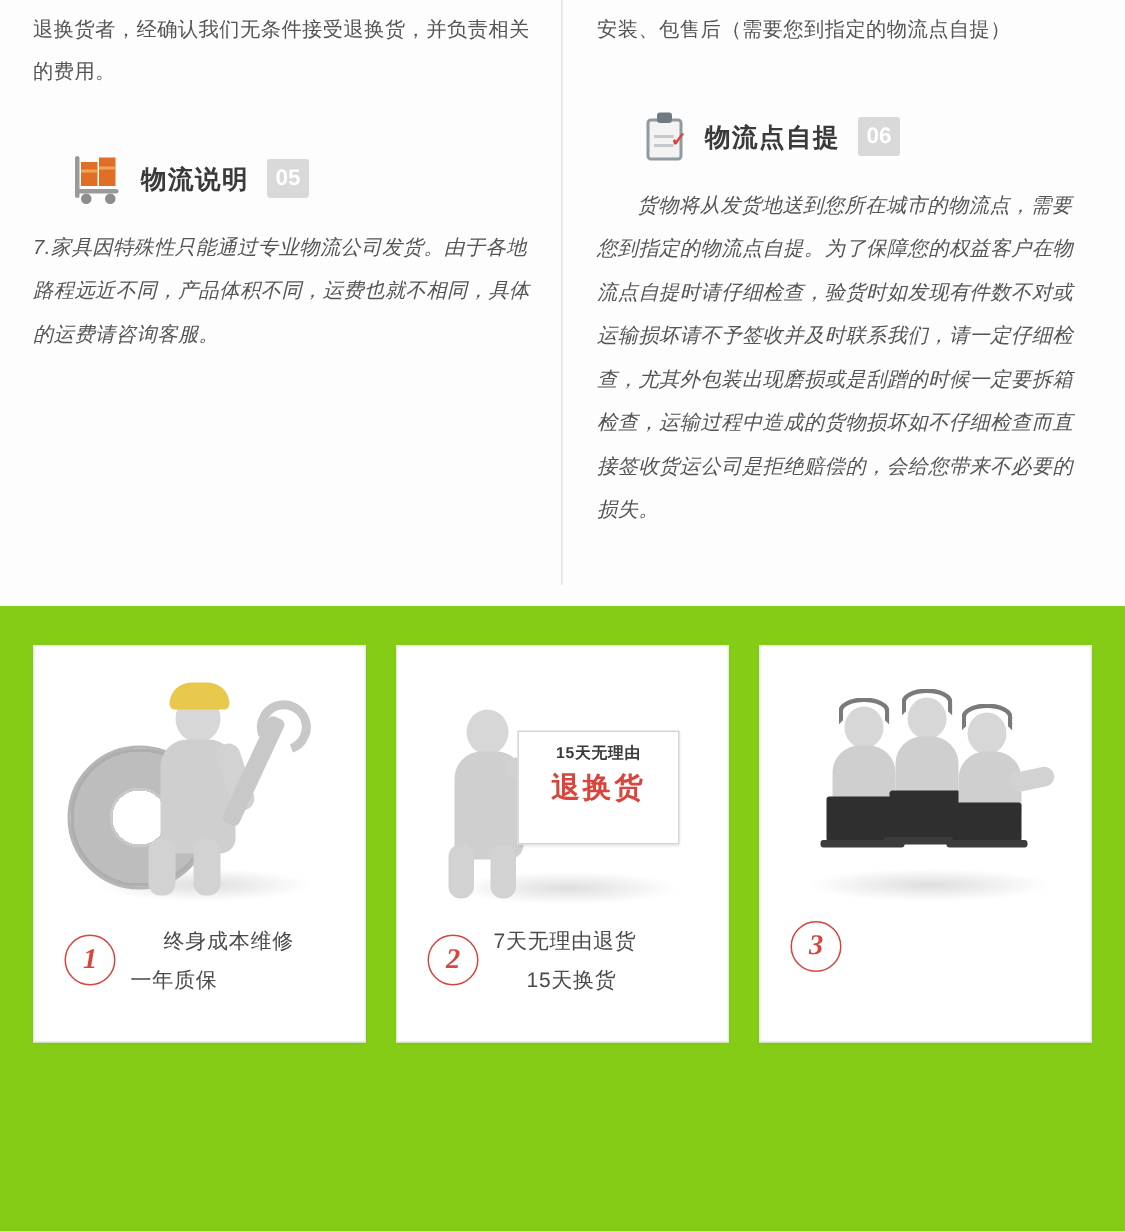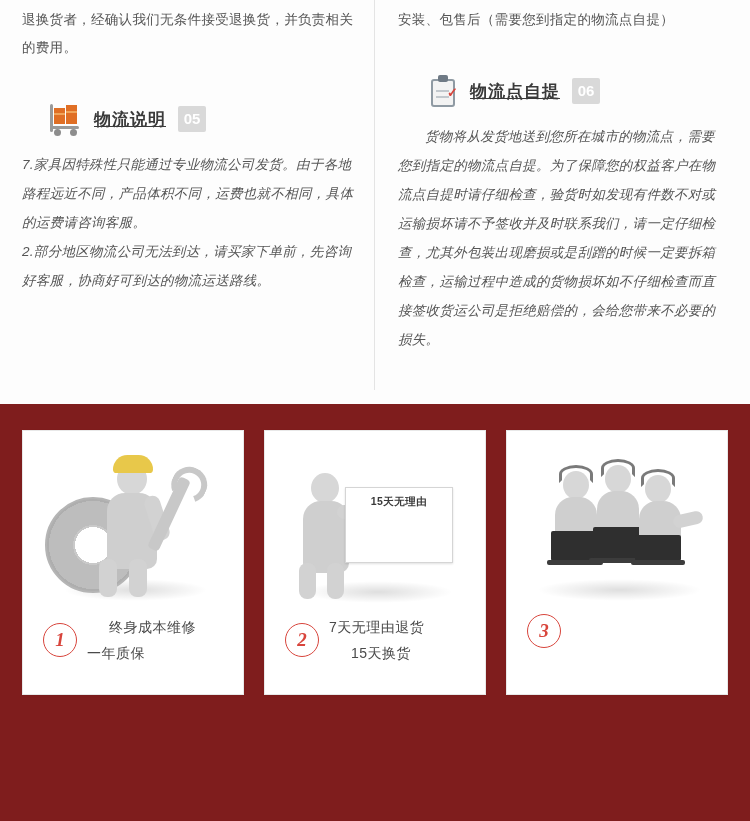--- a/index.html
+++ b/index.html
@@ -8,21 +8,21 @@
     width: 750px; height: 821px;
     background: #ffffff;
     font-family: "Liberation Sans", sans-serif;
     color: #444;
   }
   .page {
     position: relative;
     width: 750px;
     height: 821px;
     overflow: hidden;
-    background: #7f1d1d;
+    background: #84cc16;
   }
 
   
   .top-area {
     position: relative;
     width: 750px;
     height: 404px;
     background: #fdfdfd;
     padding: 0 22px;
   }
@@ -66,21 +66,20 @@
     margin-right: 10px;
     flex: 0 0 auto;
     position: relative;
   }
   .sec-title {
     font-size: 17px;
     color: #3a3a3a;
     font-weight: bold;
     letter-spacing: 1px;
     margin-right: 12px;
-    text-decoration: underline;
   }
   .sec-num {
     display: inline-block;
     background: #d9d9d9;
     color: #ffffff;
     font-size: 15px;
     font-weight: bold;
     width: 28px; height: 26px;
     line-height: 26px;
     text-align: center;
@@ -366,21 +365,20 @@
             <span class="truck-handle" style="left:0px; top:2px;"></span>
             <span style="position:absolute; left:0px; top:24px; width:29px; height:3px; background:#9a9a9a; border-radius:2px;"></span>
             <span class="truck-wheel" style="left:4px; top:27px;"></span>
             <span class="truck-wheel" style="left:20px; top:27px;"></span>
           </span>
           <span class="sec-title">物流说明</span>
           <span class="sec-num">05</span>
         </div>
 
         <p class="body-text">7.家具因特殊性只能通过专业物流公司发货。由于各地路程远近不同，产品体积不同，运费也就不相同，具体的运费请咨询客服。</p>
-        <p class="body-text">2.部分地区物流公司无法到达，请买家下单前，先咨询好客服，协商好可到达的物流运送路线。</p>
       </div>
 
       <div class="col right">
         <p class="carry-text">安装、包售后（需要您到指定的物流点自提）</p>
 
         <div class="sec-head">
           <span class="sec-icon">
             <span class="clip-body" style="left:5px; top:5px; width:24px; height:28px;"></span>
             <span class="clip-top" style="left:12px; top:1px; width:10px; height:7px;"></span>
             <span class="clip-row" style="left:10px; top:16px; width:13px;"></span>
@@ -424,20 +422,21 @@
     <div class="card">
       <div class="card-img">
         <span class="shadow-ellipse" style="left:28px; top:142px; width:150px; height:22px;"></span>
         <span class="fig fig-head" style="left:36px; top:34px; width:28px; height:30px;"></span>
         <span class="fig fig-body" style="left:28px; top:62px; width:46px; height:72px;"></span>
         <span class="fig fig-limb" style="left:24px; top:124px; width:17px; height:36px;"></span>
         <span class="fig fig-limb" style="left:52px; top:124px; width:17px; height:36px;"></span>
         <span class="fig fig-limb" style="left:62px; top:66px; width:38px; height:14px;"></span>
         <div class="sign" style="left:70px; top:48px; width:108px; height:76px;">
           <div class="sign-top">15天无理由</div>
+          <div class="sign-big">退换货</div>
         </div>
       </div>
       <div class="card-foot">
         <span class="circle-num">2</span>
         <span class="card-lines">
           <span class="card-line">7天无理由退货</span>
           <span class="card-line second">15天换货</span>
         </span>
       </div>
     </div>

